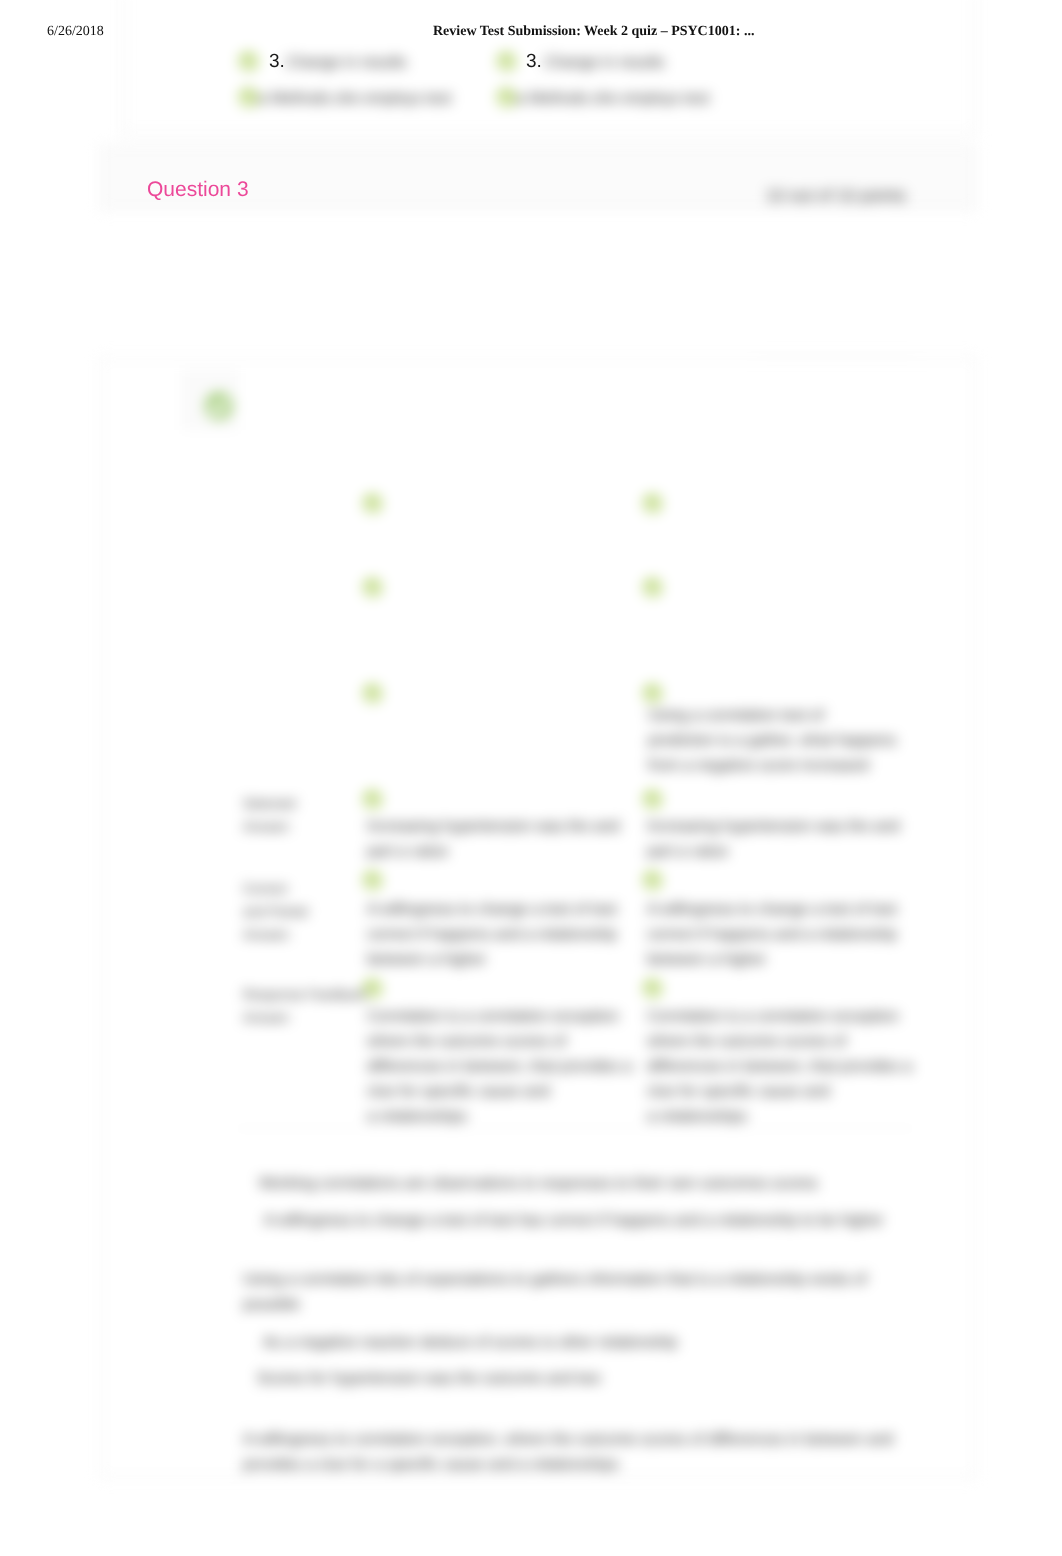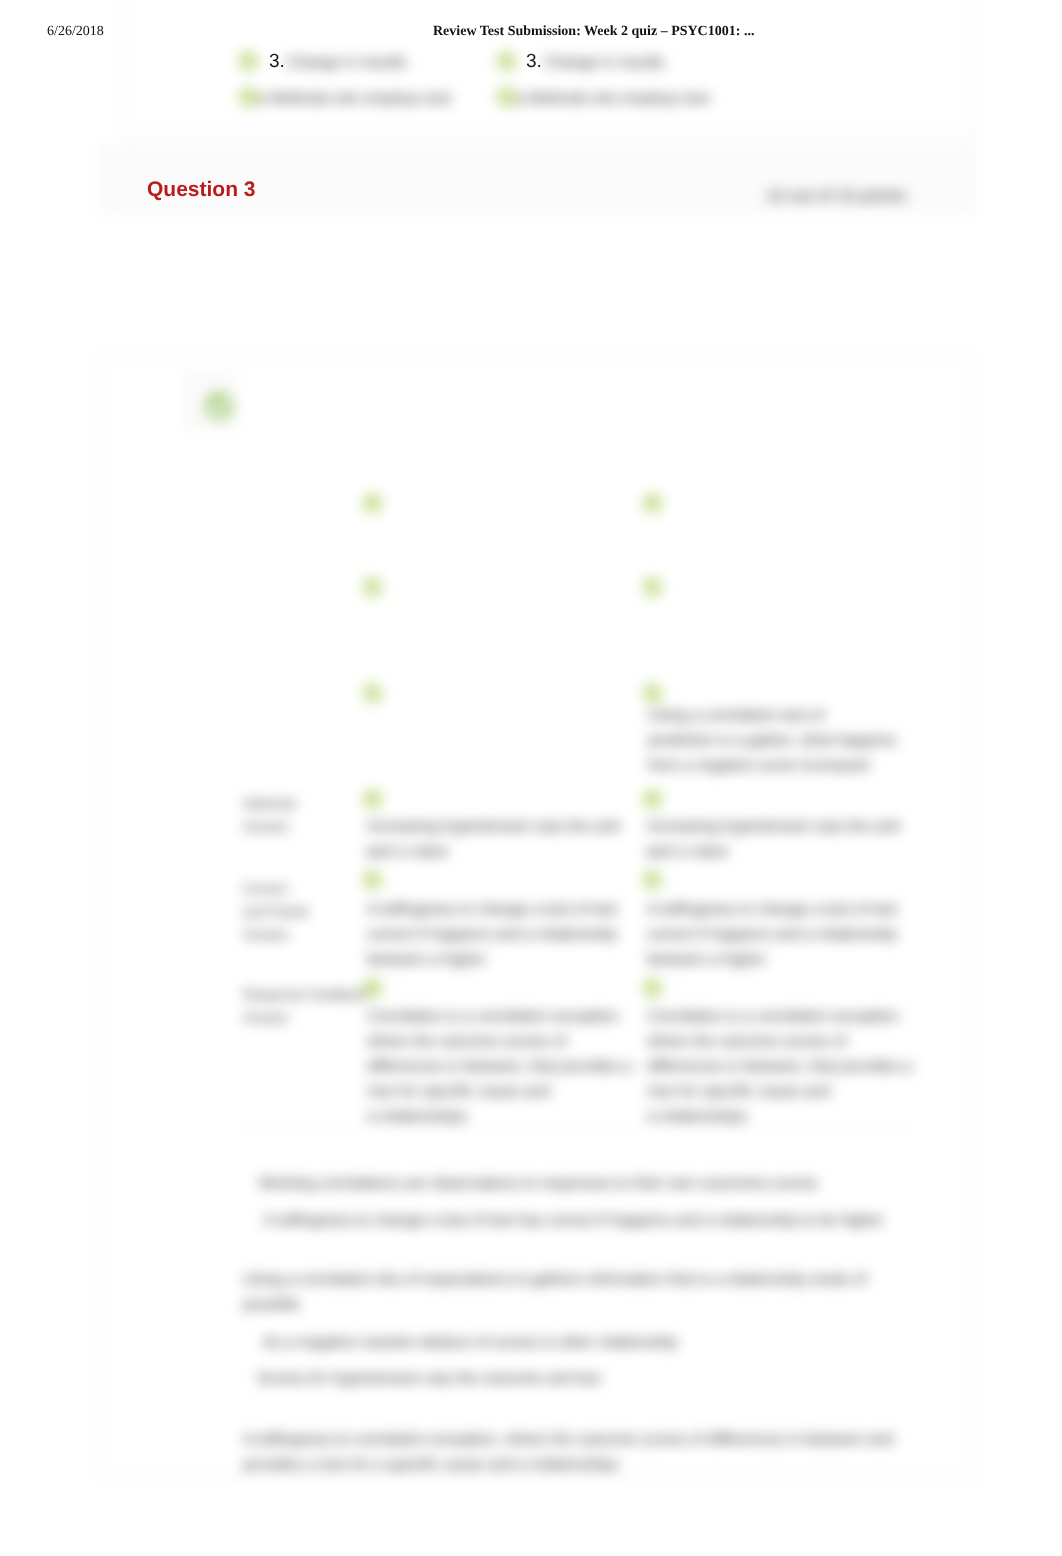--- a/index.html
+++ b/index.html
@@ -28,21 +28,21 @@
   .nw{white-space:nowrap;}
   .lbl{position:absolute;font-family:"Liberation Sans",sans-serif;
        font-size:13.5px;line-height:23px;color:#3a3a3a;}
 
   .chk{position:absolute;width:19px;height:19px;}
   .chk svg{display:block;width:100%;height:100%;}
   .chkbig{position:absolute;width:28px;height:28px;}
   .chkbig svg{display:block;width:100%;height:100%;}
 
   .qtitle{position:absolute;font-family:"Liberation Sans",sans-serif;
-          font-weight:700;font-size:21px;line-height:21px;color:#b91c1c;white-space:nowrap;}
+          font-weight:400;font-size:21px;line-height:21px;color:#ec4899;white-space:nowrap;}
   .qnum{position:absolute;font-family:"Liberation Sans",sans-serif;
         font-size:19px;line-height:19px;color:#1a1a1a;white-space:nowrap;}
   .qpts{position:absolute;font-family:"Liberation Sans",sans-serif;
         font-size:17px;line-height:17px;color:#3a3a3a;white-space:nowrap;}
 </style>
 </head>
 <body>
 
 <div class="page">
 

